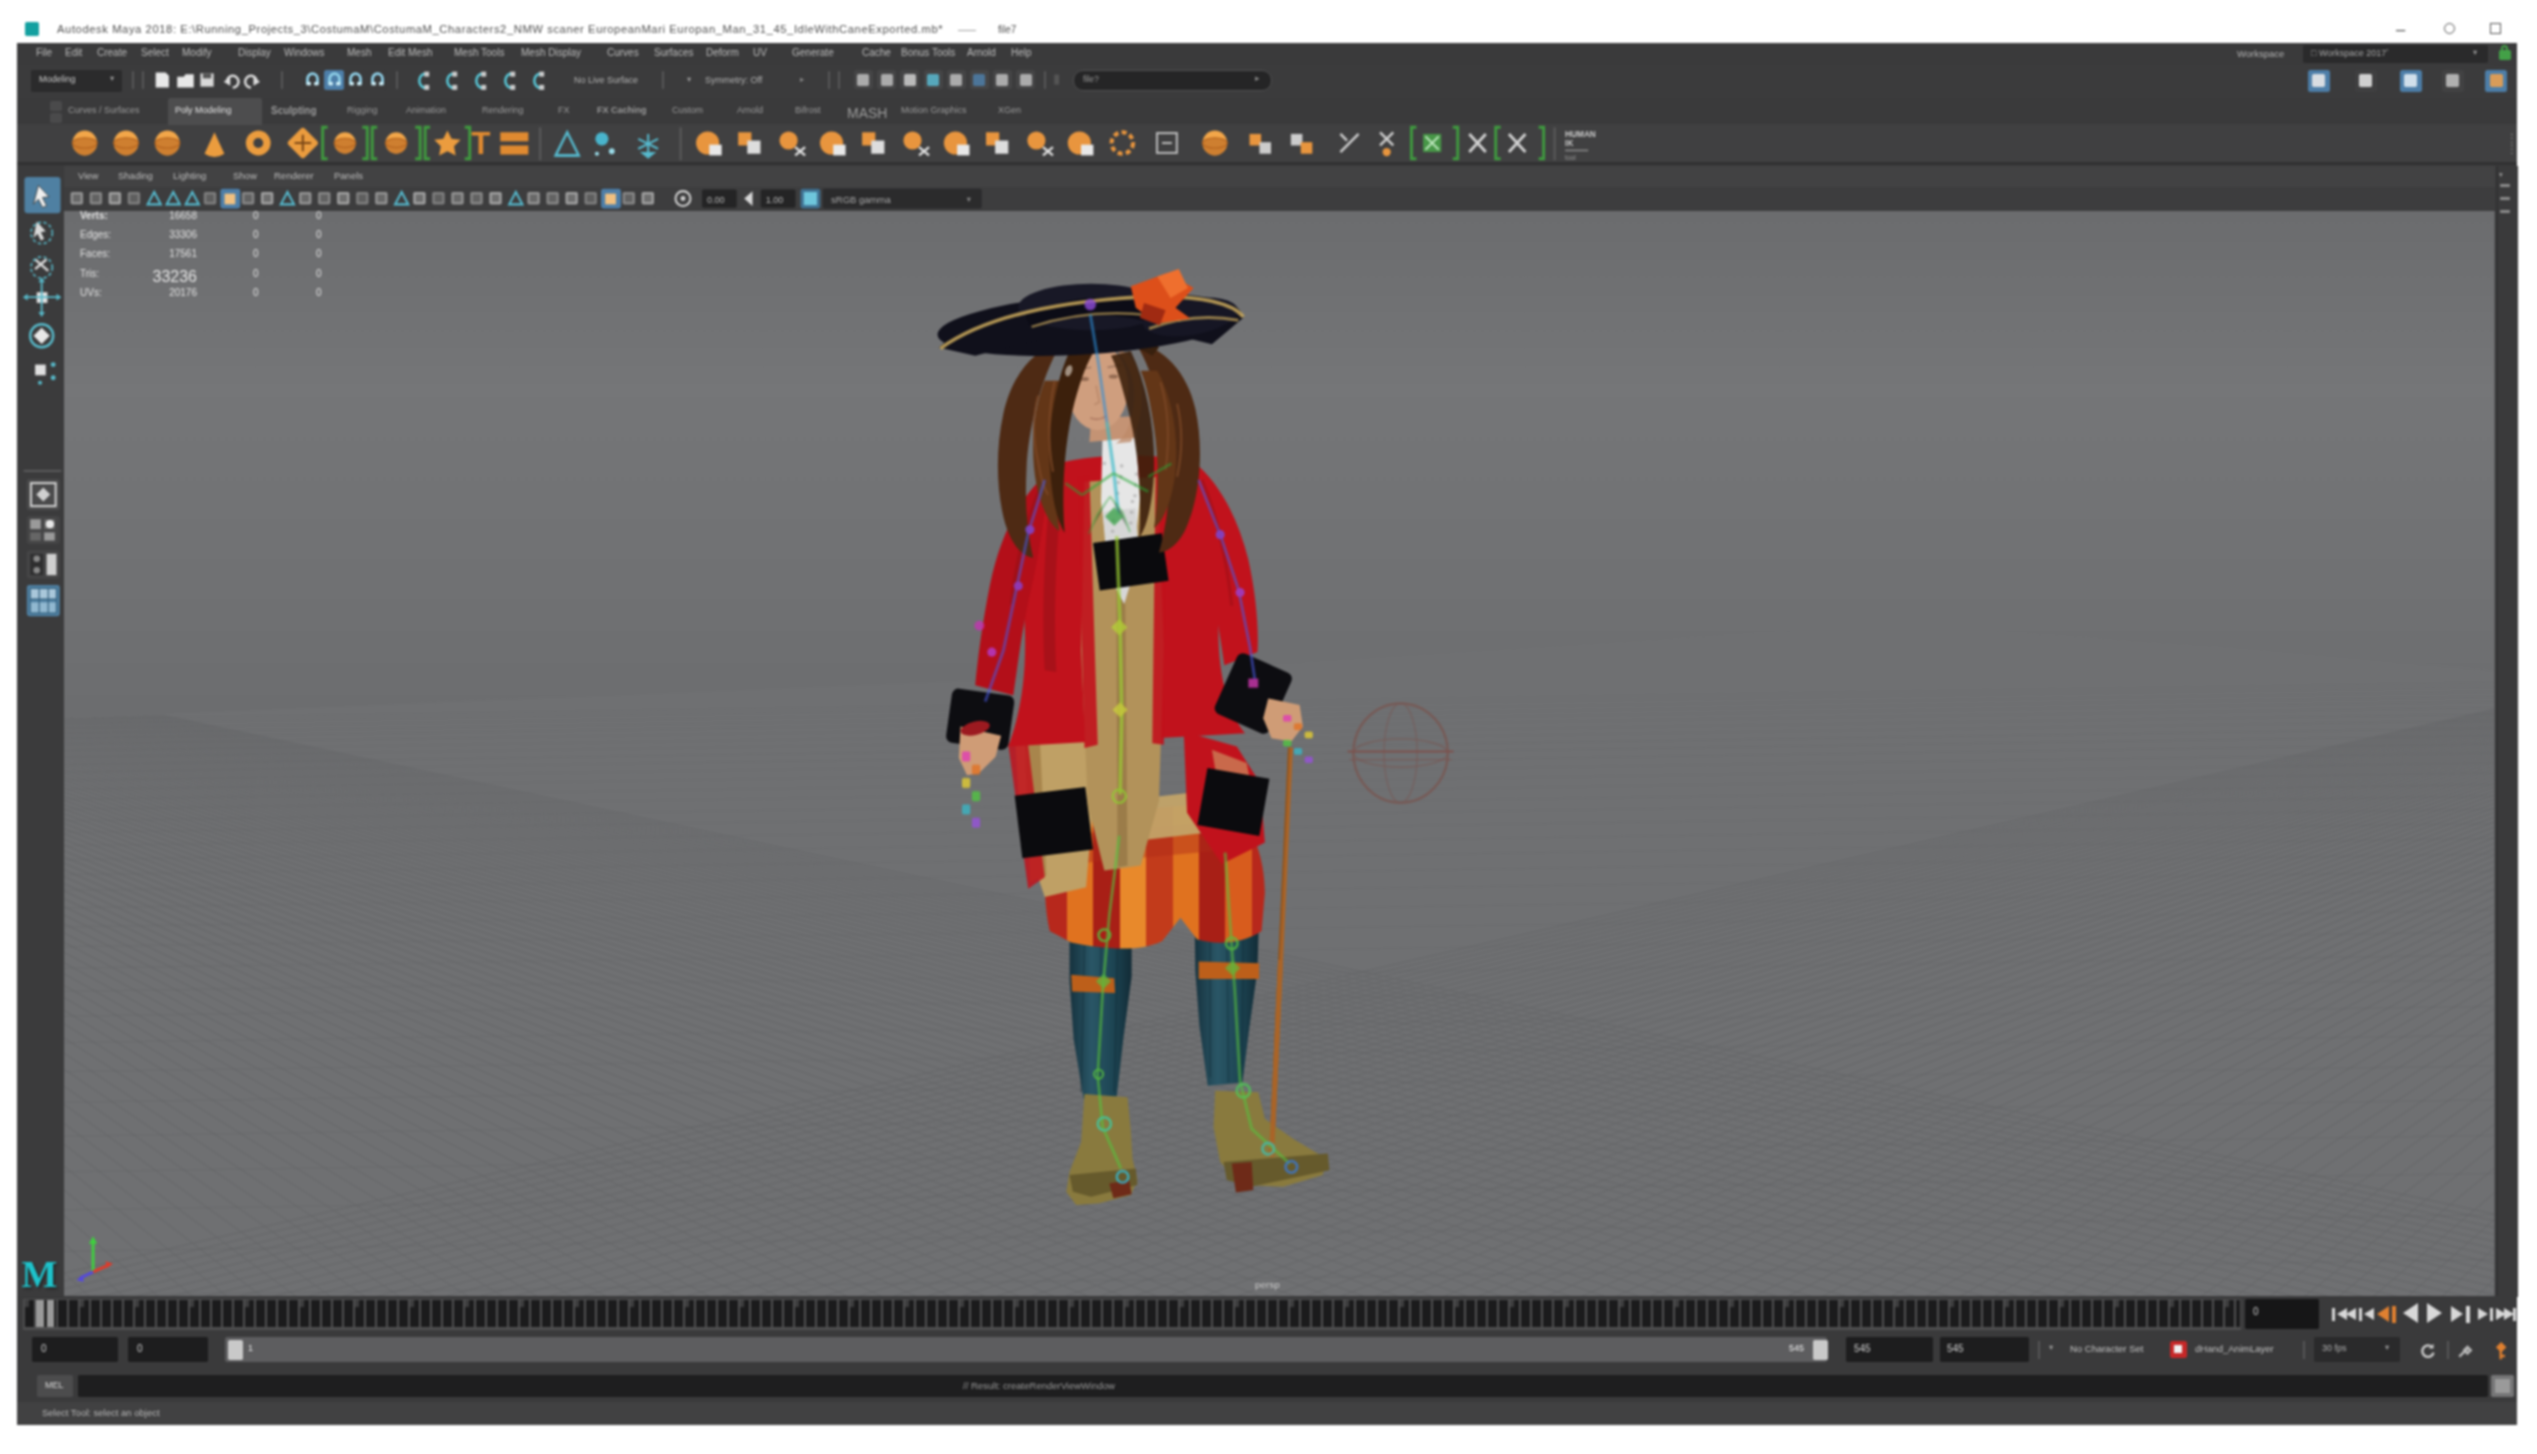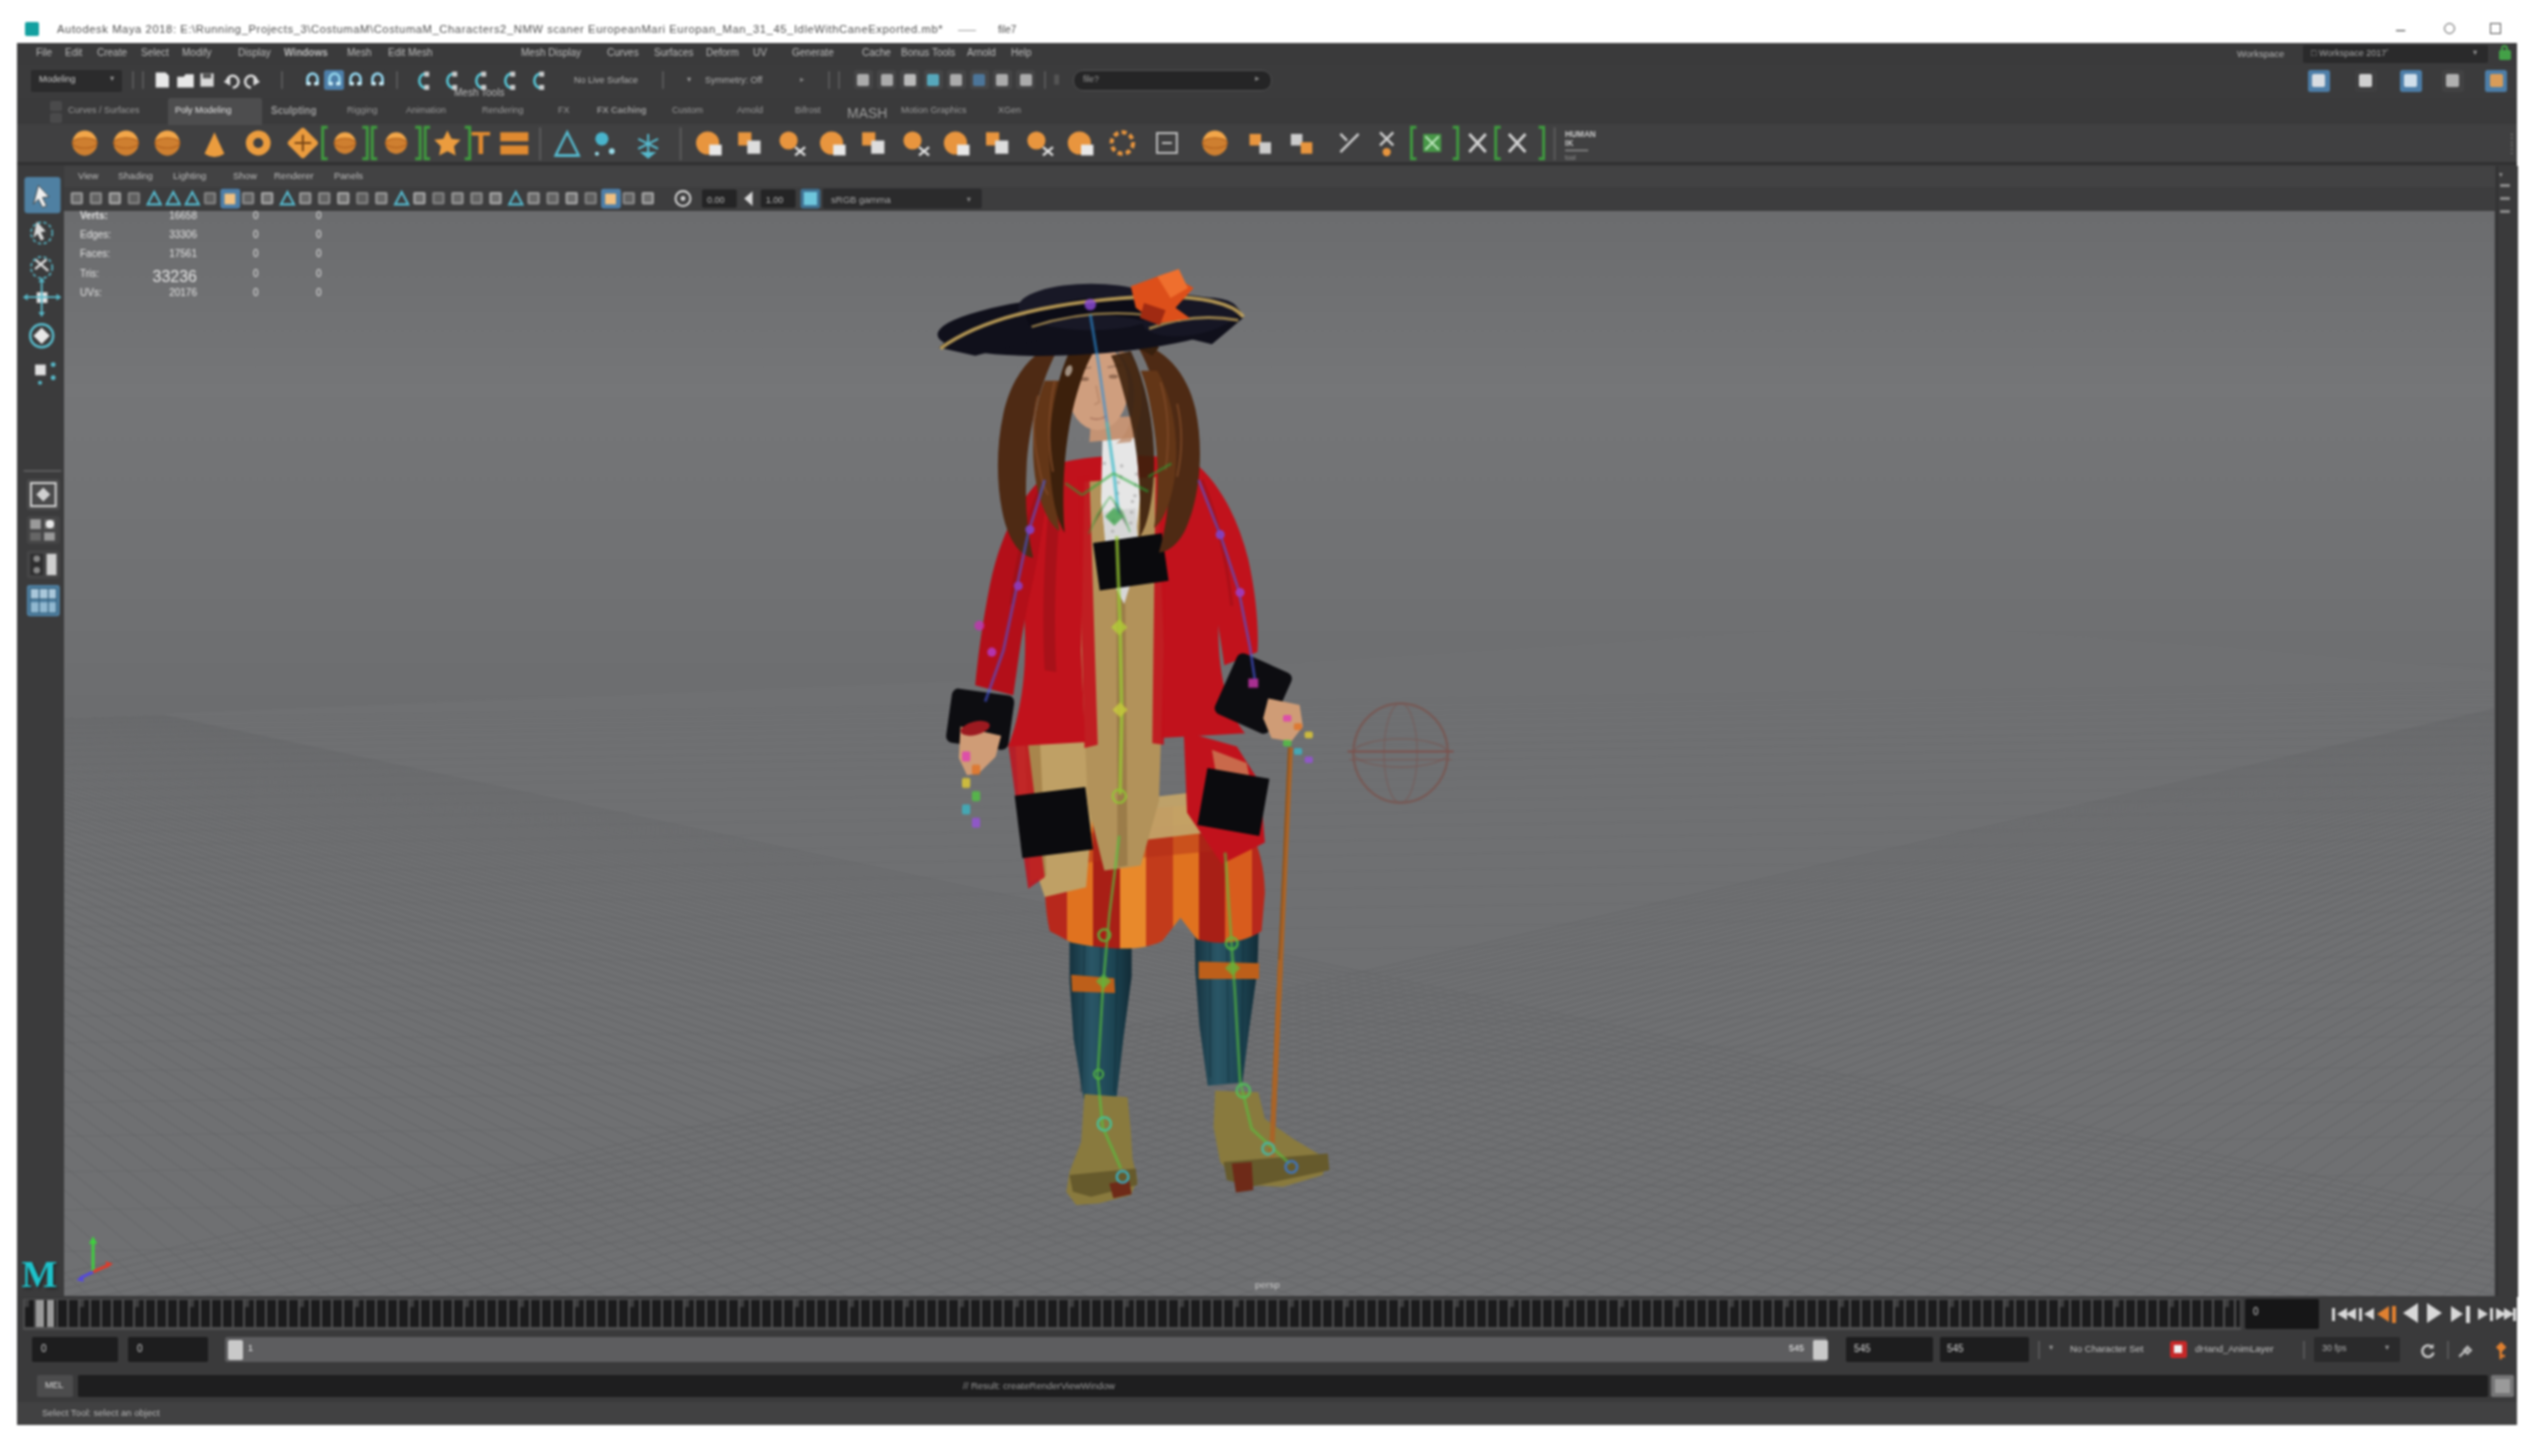--- a/index.html
+++ b/index.html
@@ -21,24 +21,24 @@
 <div class="abs" style="left:17.4px;top:65px;width:2500px;height:33px;background:#3b3b3c;"></div>
 <div class="abs" style="left:17.4px;top:98px;width:2500px;height:26.5px;background:#3a3a3b;"></div>
 <div class="abs" style="left:17.4px;top:124px;width:2500px;height:38px;background:#404041;"></div>
 <div class="abs" style="left:17.4px;top:162px;width:2500px;height:3.3px;background:#313132;"></div>
 <div class="txt" style="left:36px;top:47px;font-size:10px;color:#bcbcbc;font-weight:normal;">File</div>
 <div class="txt" style="left:65px;top:47px;font-size:10px;color:#bcbcbc;font-weight:normal;">Edit</div>
 <div class="txt" style="left:97px;top:47px;font-size:10px;color:#bcbcbc;font-weight:normal;">Create</div>
 <div class="txt" style="left:141px;top:47px;font-size:10px;color:#bcbcbc;font-weight:normal;">Select</div>
 <div class="txt" style="left:182px;top:47px;font-size:10px;color:#bcbcbc;font-weight:normal;">Modify</div>
 <div class="txt" style="left:238px;top:47px;font-size:10px;color:#bcbcbc;font-weight:normal;">Display</div>
-<div class="txt" style="left:284px;top:47px;font-size:10px;color:#bcbcbc;font-weight:bold;">Windows</div>
+<div class="txt" style="left:284px;top:47px;font-size:10px;color:#bcbcbc;font-weight:normal;">Windows</div>
 <div class="txt" style="left:347px;top:47px;font-size:10px;color:#bcbcbc;font-weight:normal;">Mesh</div>
 <div class="txt" style="left:388px;top:47px;font-size:10px;color:#bcbcbc;font-weight:normal;">Edit Mesh</div>
-<div class="txt" style="left:454px;top:47px;font-size:10px;color:#bcbcbc;font-weight:normal;margin-top:40px;">Mesh Tools</div>
+<div class="txt" style="left:454px;top:47px;font-size:10px;color:#bcbcbc;font-weight:normal;">Mesh Tools</div>
 <div class="txt" style="left:521px;top:47px;font-size:10px;color:#bcbcbc;font-weight:normal;">Mesh Display</div>
 <div class="txt" style="left:607px;top:47px;font-size:10px;color:#bcbcbc;font-weight:normal;">Curves</div>
 <div class="txt" style="left:654px;top:47px;font-size:10px;color:#bcbcbc;font-weight:normal;">Surfaces</div>
 <div class="txt" style="left:706px;top:47px;font-size:10px;color:#bcbcbc;font-weight:normal;">Deform</div>
 <div class="txt" style="left:753px;top:47px;font-size:10px;color:#bcbcbc;font-weight:normal;">UV</div>
 <div class="txt" style="left:792px;top:47px;font-size:10px;color:#bcbcbc;font-weight:normal;">Generate</div>
 <div class="txt" style="left:862px;top:47px;font-size:10px;color:#bcbcbc;font-weight:normal;">Cache</div>
 <div class="txt" style="left:901px;top:47px;font-size:10px;color:#bcbcbc;font-weight:normal;">Bonus Tools</div>
 <div class="txt" style="left:967px;top:47px;font-size:10px;color:#bcbcbc;font-weight:normal;">Arnold</div>
 <div class="txt" style="left:1011px;top:47px;font-size:10px;color:#bcbcbc;font-weight:normal;">Help</div>

